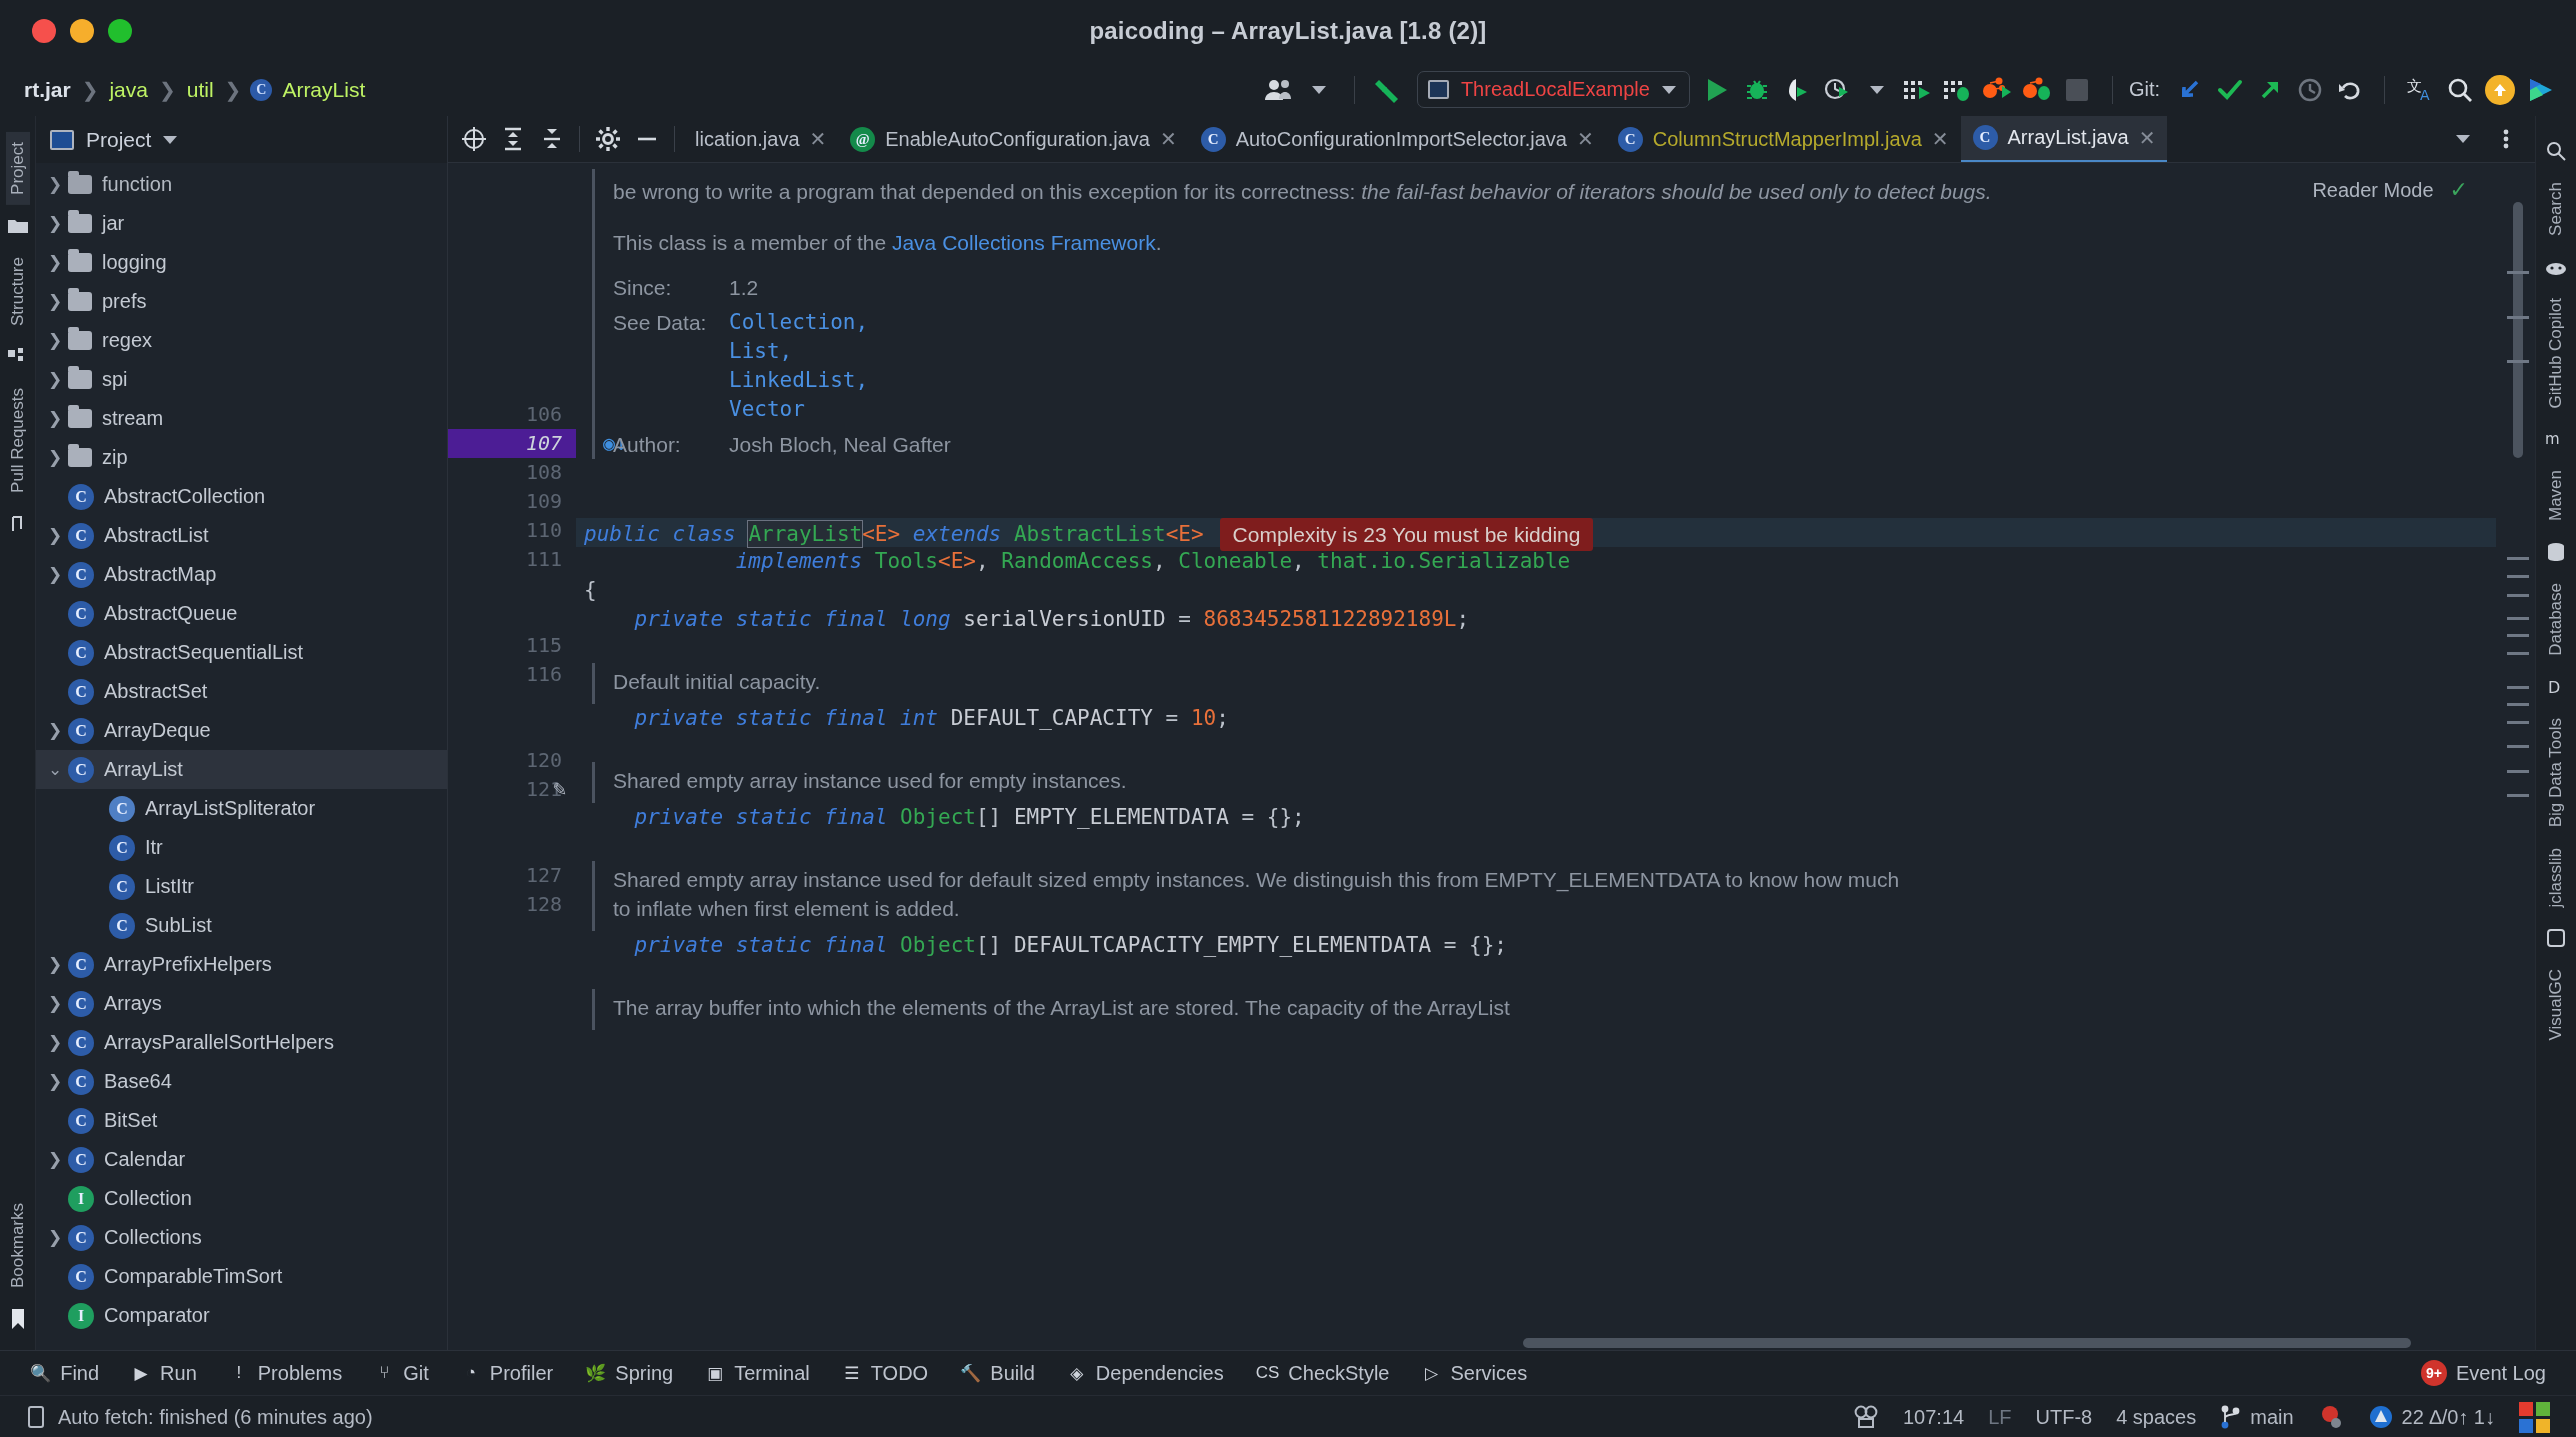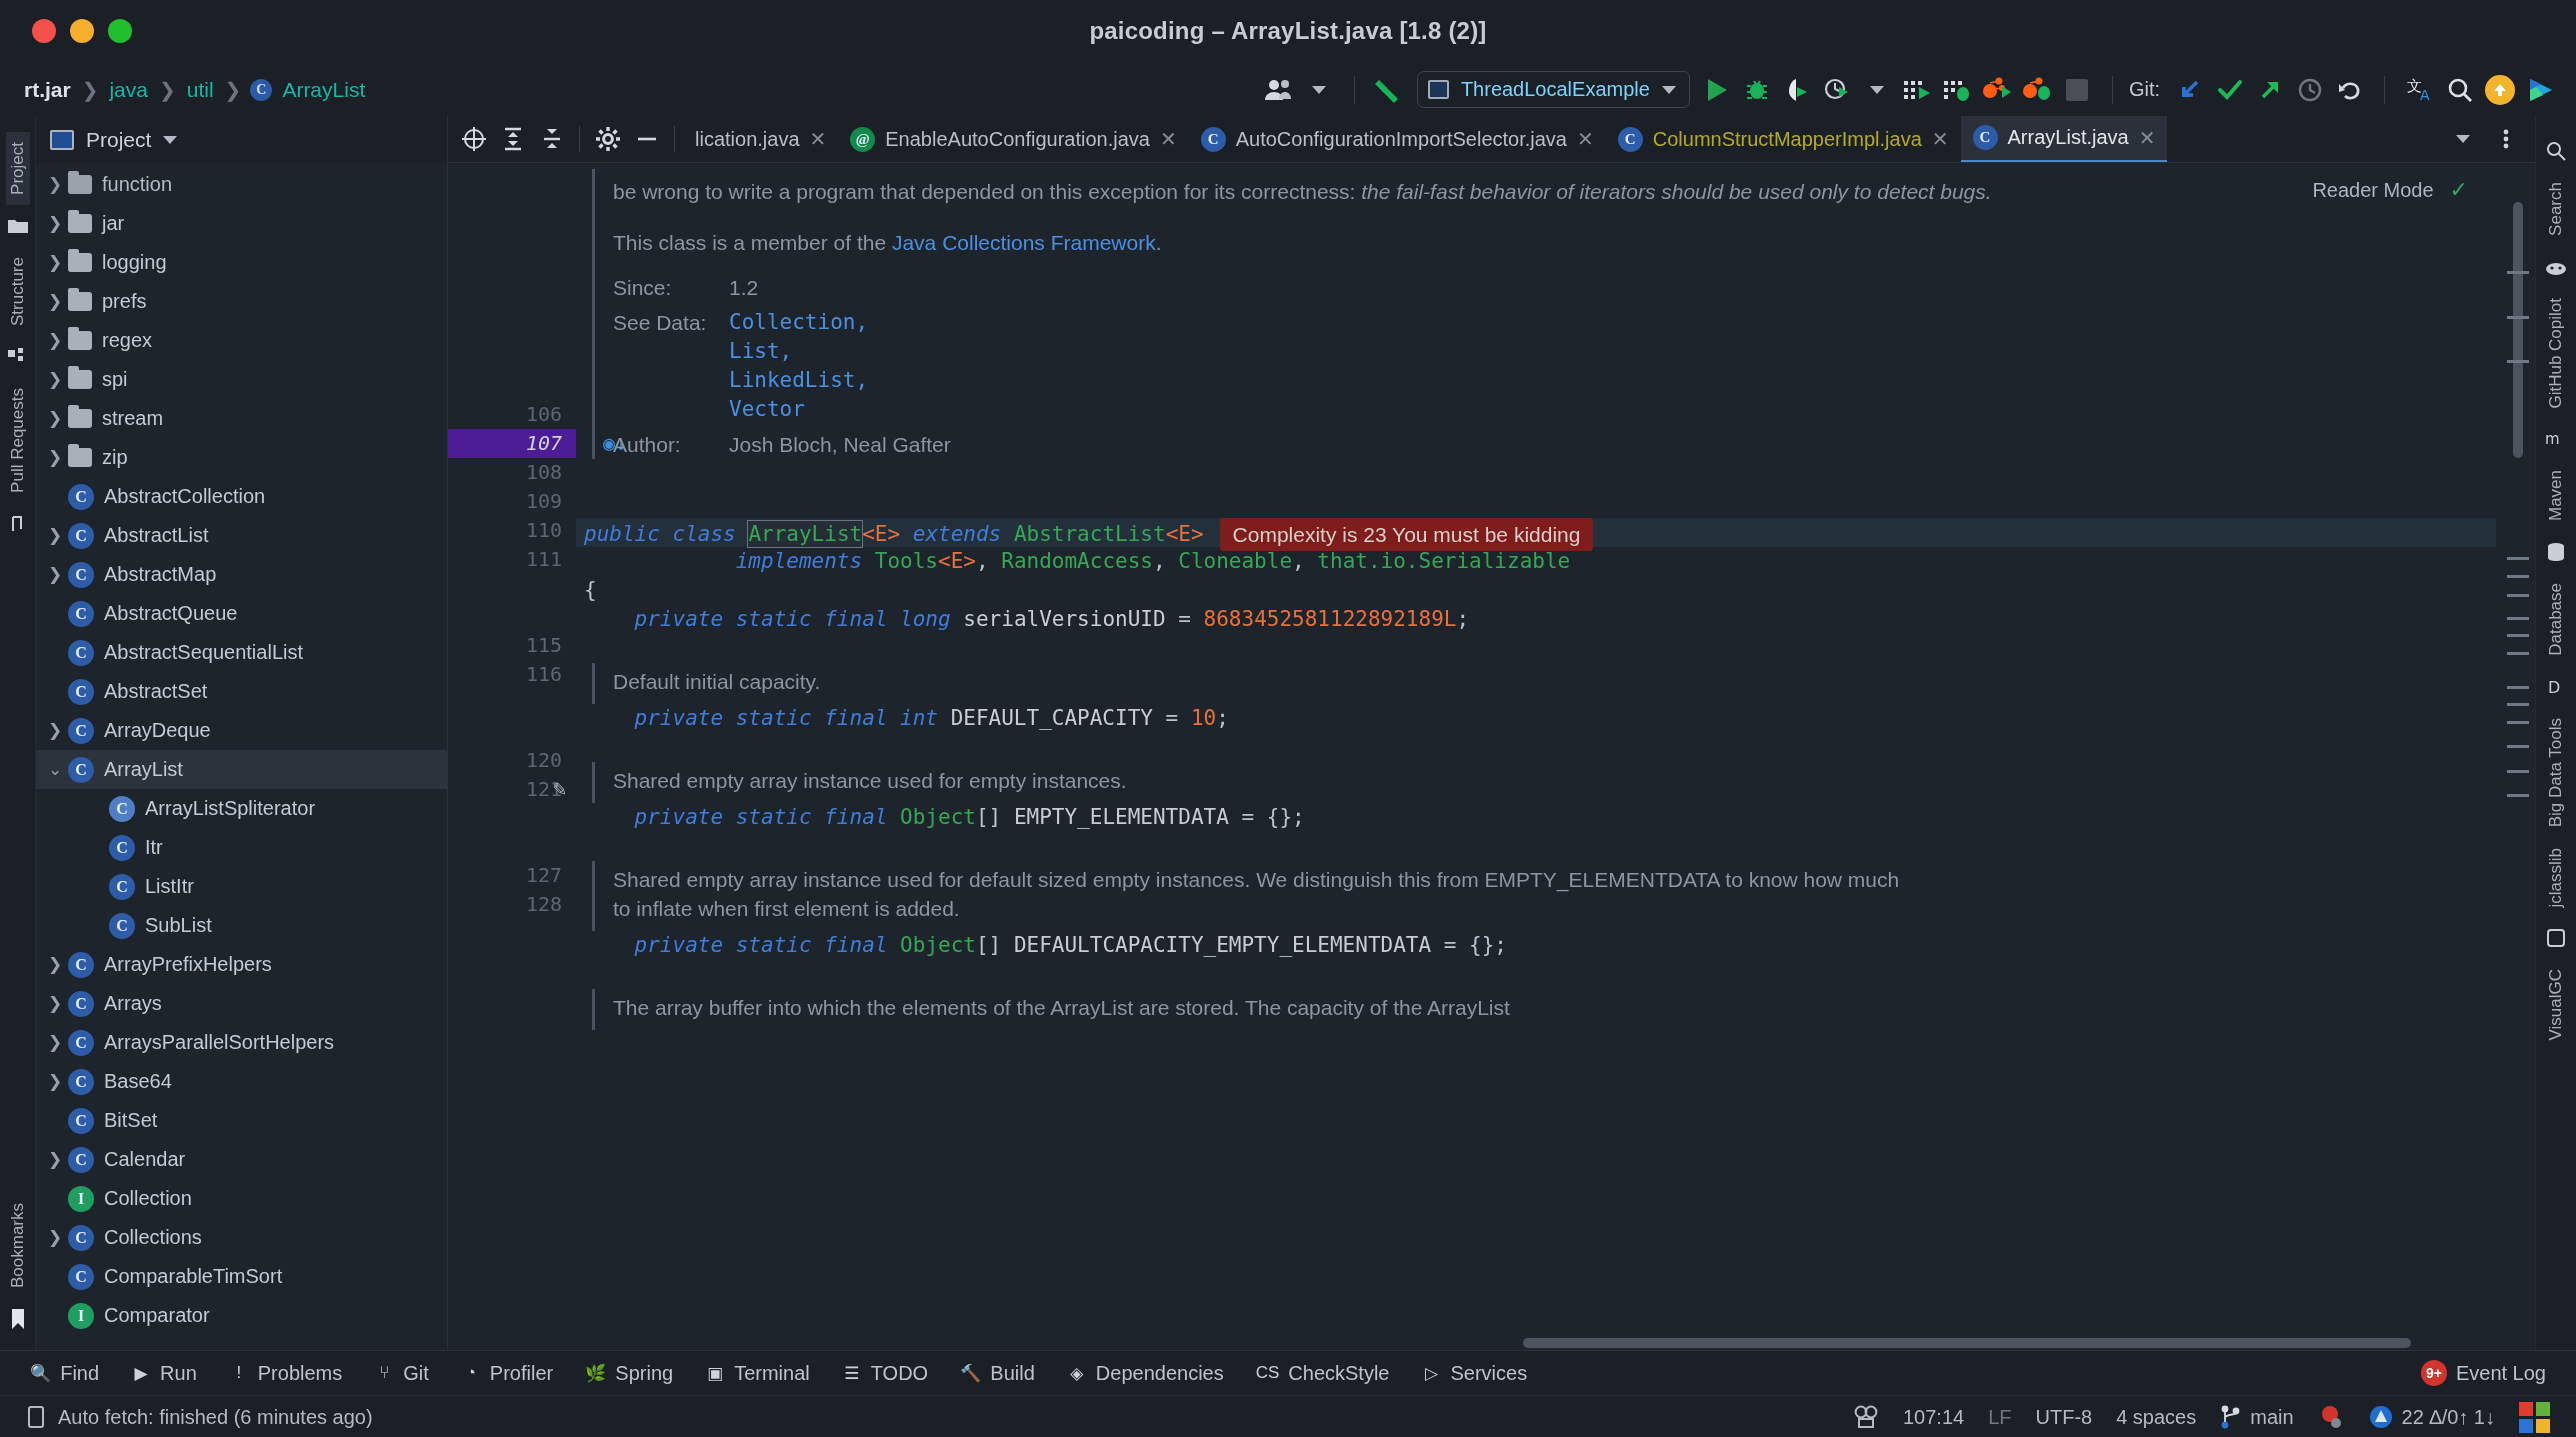--- a/index.html
+++ b/index.html
@@ -37,21 +37,21 @@
 
   
   .toolbar {
     height: 53px; min-height: 53px;
     background: #1b2026;
     display: flex; align-items: center;
     padding: 0 18px 0 22px;
     position: relative;
   }
   .breadcrumb { display: flex; align-items: center; gap: 0px; font-size: 21px; }
-  .bc-item { color: #14b8a6; padding: 0 2px; }
+  .bc-item { color: #bef264; padding: 0 2px; }
   .bc-item.bold { color: #dde2ea; font-weight: 700; }
   .bc-sep { color: #6d747f; font-size: 20px; padding: 0 9px; }
   .bc-cls-icon {
     width: 22px; height: 22px; border-radius: 50%; background: #2c5aa8;
     color: #cfe0ff; font-size: 14px; font-weight: 700;
     display: inline-flex; align-items: center; justify-content: center;
     margin-right: 8px; font-family: "Liberation Serif", serif;
   }
   .tb-spacer { flex: 1; }
   .tb-group { display: flex; align-items: center; gap: 3px; }
@@ -60,21 +60,21 @@
     display: inline-flex; align-items: center; justify-content: center;
     border-radius: 5px;
   }
   .tb-divider { width: 1px; height: 28px; background: #3a4048; margin: 0 13px; }
   .runconfig {
     display: flex; align-items: center; gap: 12px;
     border: 1px solid #3c434d; border-radius: 7px;
     height: 37px; padding: 0 13px 0 10px;
     margin: 0 6px;
   }
-  .runconfig-label { font-size: 20px; color: #7dd3fc; }
+  .runconfig-label { font-size: 20px; color: #ef4444; }
   .rc-icon {
     width: 21px; height: 19px; border: 2px solid #a5abb6; background: #1d3557;
     position: relative; border-radius: 2px;
   }
   .caret-down {
     width: 0; height: 0; border-left: 7px solid transparent;
     border-right: 7px solid transparent; border-top: 8px solid #b3b9c4;
   }
   .git-label { font-size: 20px; color: #c2c8d2; margin-right: 8px; }
   .play-tri {

